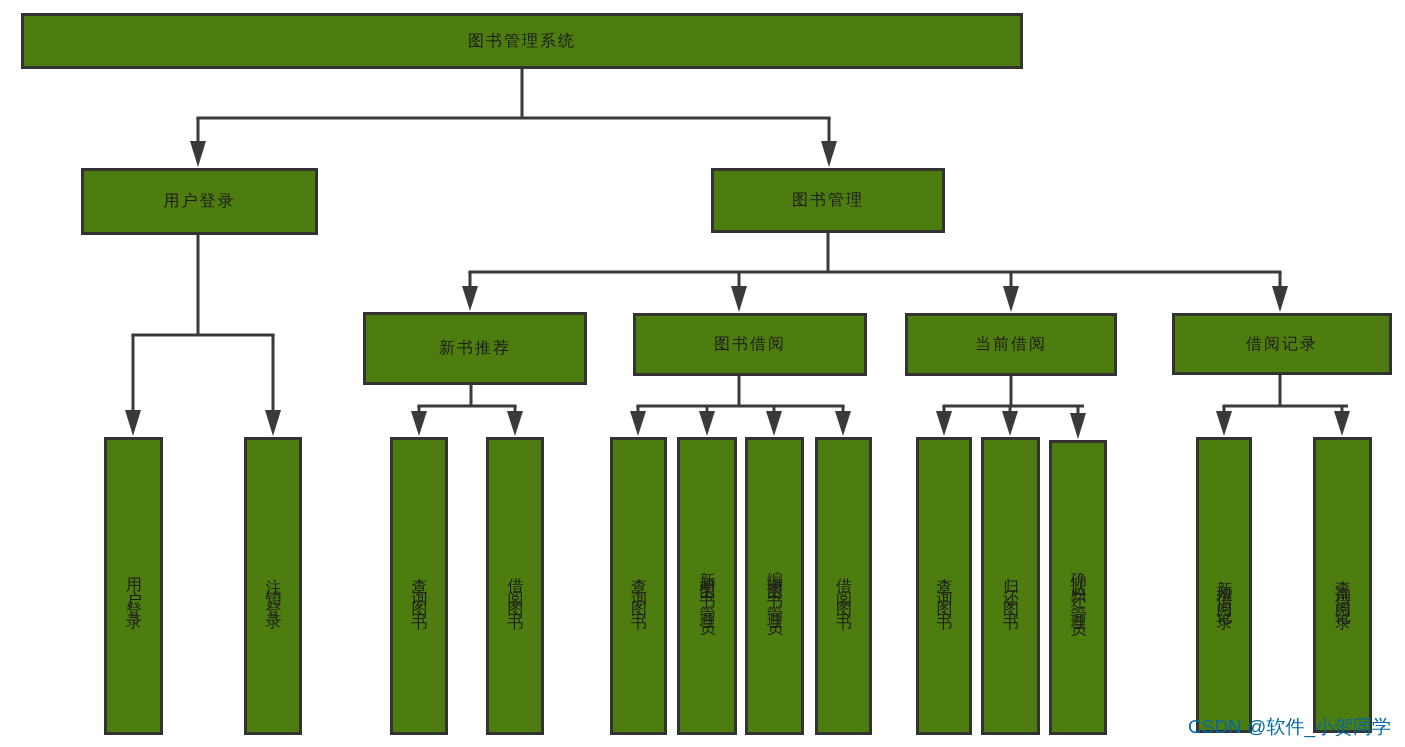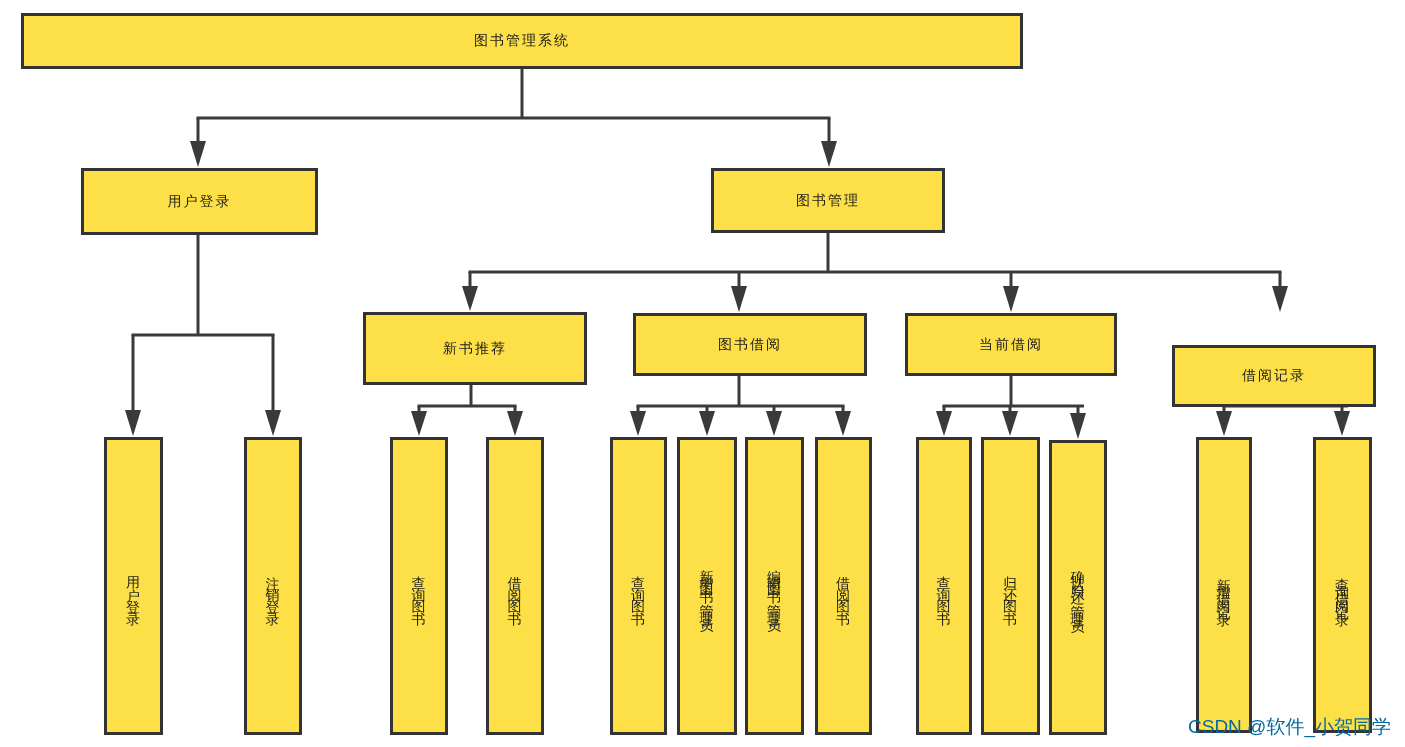--- a/index.html
+++ b/index.html
@@ -14,45 +14,45 @@
   }
   #wires {
     position: absolute;
     left: 0; top: 0;
     width: 1405px; height: 747px;
     z-index: 0;
   }
   .node {
     position: absolute;
     box-sizing: border-box;
-    background: #fde047;
+    background: #4d7c0f;
     border: 3px solid #333333;
     display: flex;
     align-items: center;
     justify-content: center;
-    font-size: 14px;
+    font-size: 16px;
     letter-spacing: 2px;
     z-index: 1;
     white-space: nowrap;
   }
   .node.vert {
     writing-mode: vertical-rl;
     text-orientation: mixed;
     letter-spacing: 12px;
     padding-top: 6px;
   }
   .node.vert.long { letter-spacing: 7px; }
   
   #n-root            { left: 21px;  top: 13px;  width: 1002px; height: 56px; }
   #n-user-login      { left: 81px;  top: 168px; width: 237px;  height: 67px; }
   #n-book-mgmt       { left: 711px; top: 168px; width: 234px;  height: 65px; }
   #n-new-books       { left: 363px; top: 312px; width: 224px;  height: 73px; }
   #n-book-borrow     { left: 633px; top: 313px; width: 234px;  height: 63px; }
   #n-current-borrow  { left: 905px; top: 313px; width: 212px;  height: 63px; }
-  #n-borrow-records  { left: 1172px;top: 313px; width: 204px;  height: 62px; margin-top: 32px; }
+  #n-borrow-records  { left: 1172px;top: 313px; width: 220px;  height: 62px; }
   
   #n-leaf-login      { left: 104px; top: 437px; width: 59px; height: 298px; }
   #n-leaf-logout     { left: 244px; top: 437px; width: 58px; height: 298px; }
   #n-leaf-nb-query   { left: 390px; top: 437px; width: 58px; height: 298px; }
   #n-leaf-nb-borrow  { left: 486px; top: 437px; width: 58px; height: 298px; }
   #n-leaf-bb-query   { left: 610px; top: 437px; width: 57px; height: 298px; }
   #n-leaf-bb-add     { left: 677px; top: 437px; width: 60px; height: 298px; }
   #n-leaf-bb-edit    { left: 745px; top: 437px; width: 59px; height: 298px; }
   #n-leaf-bb-borrow  { left: 815px; top: 437px; width: 57px; height: 298px; }
   #n-leaf-cb-query   { left: 916px; top: 437px; width: 56px; height: 298px; }

